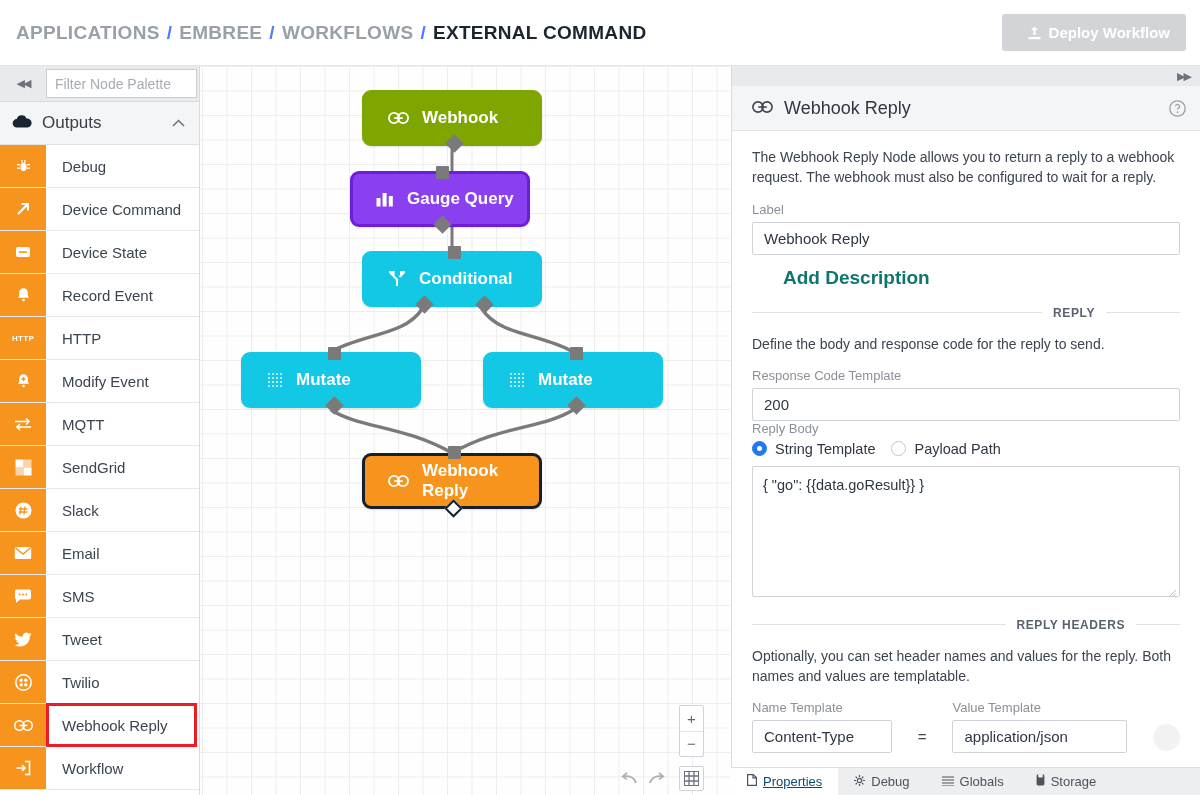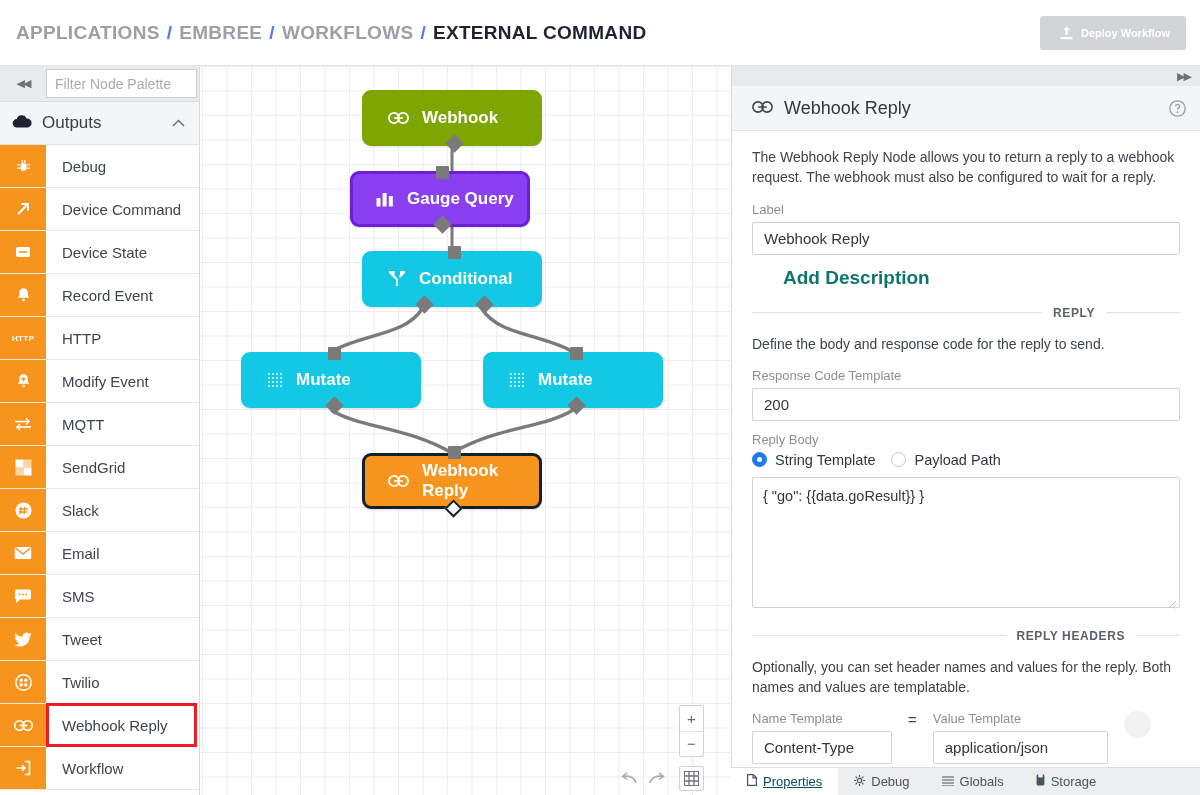--- a/index.html
+++ b/index.html
@@ -17,21 +17,21 @@
     display: flex; align-items: center; justify-content: space-between;
     padding: 0 14px 0 16px;
   }
   .breadcrumb { display: flex; align-items: center; gap: 7px;
     font-size: 19px; letter-spacing: .3px; }
   .crumb { color: #9aa0a8; font-weight: 600; }
   .crumb.active { color: #1b2430; font-weight: 700; }
   .crumb-sep { color: #4d7cfe; font-weight: 700; }
   .deploy-btn {
     background: #d2d4d7; color: #ffffff; border: none; border-radius: 3px;
-    font-size: 11px; font-weight: 600; padding: 10px 16px 10px 20px;
+    font-size: 15px; font-weight: 600; padding: 10px 16px 10px 26px;
     display: flex; align-items: center; gap: 8px; cursor: default;
   }
   .deploy-btn svg { display: block; }
 
   
   .palette {
     position: absolute; left: 0; top: 66px; width: 200px; height: 729px;
     background: #fff; border-right: 1px solid #d9dcdf; overflow: hidden;
   }
   .palette-top {
@@ -161,21 +161,21 @@
   .area {
     width: 100%; height: 131px; border: 1px solid #cfd3d8; border-radius: 2px;
     font-family: "Liberation Sans", sans-serif; font-size: 14.5px; color: #2f3742;
     padding: 8px 10px; outline: none; resize: none; background: #fff;
     line-height: 1.4; position: relative;
   }
   .area-wrap { position: relative; }
   .grip { position: absolute; right: 3px; bottom: 3px; width: 9px; height: 9px;
     pointer-events: none; }
 
-  .hdr-row { display: flex; gap: 16px; margin-top: 4px; }
+  .hdr-row { display: flex; align-items: flex-end; gap: 26px; margin-top: 4px; }
   .hdr-col { display: flex; flex-direction: column; }
   .hdr-col.name { width: 140px; }
   .hdr-col.val { width: 175px; }
   .eq { font-size: 15px; color: #3c444f; padding-bottom: 8px; }
   .remove-circle { width: 27px; height: 27px; border-radius: 50%;
     background: #f2f2f2; margin-bottom: 2px; }
 
   
   .tabbar {
     position: absolute; left: 731px; top: 767px; width: 469px; height: 28px;
@@ -557,21 +557,21 @@
         <span class="line"></span>
         <span class="dtext">REPLY</span>
         <span class="line short"></span>
       </div>
 
       <div class="desc">Define the body and response code for the reply to send.</div>
 
       <div class="field-label">Response Code Template</div>
       <input class="text-input" value="200" style="">
 
-      <div class="field-label" style="margin-top:11px;">Reply Body</div>
+      <div class="field-label" style="">Reply Body</div>
       <div class="radio-row">
         <label class="radio">
           <span class="dot on"></span>
           <span>String Template</span>
         </label>
         <label class="radio">
           <span class="dot"></span>
           <span>Payload Path</span>
         </label>
       </div>

